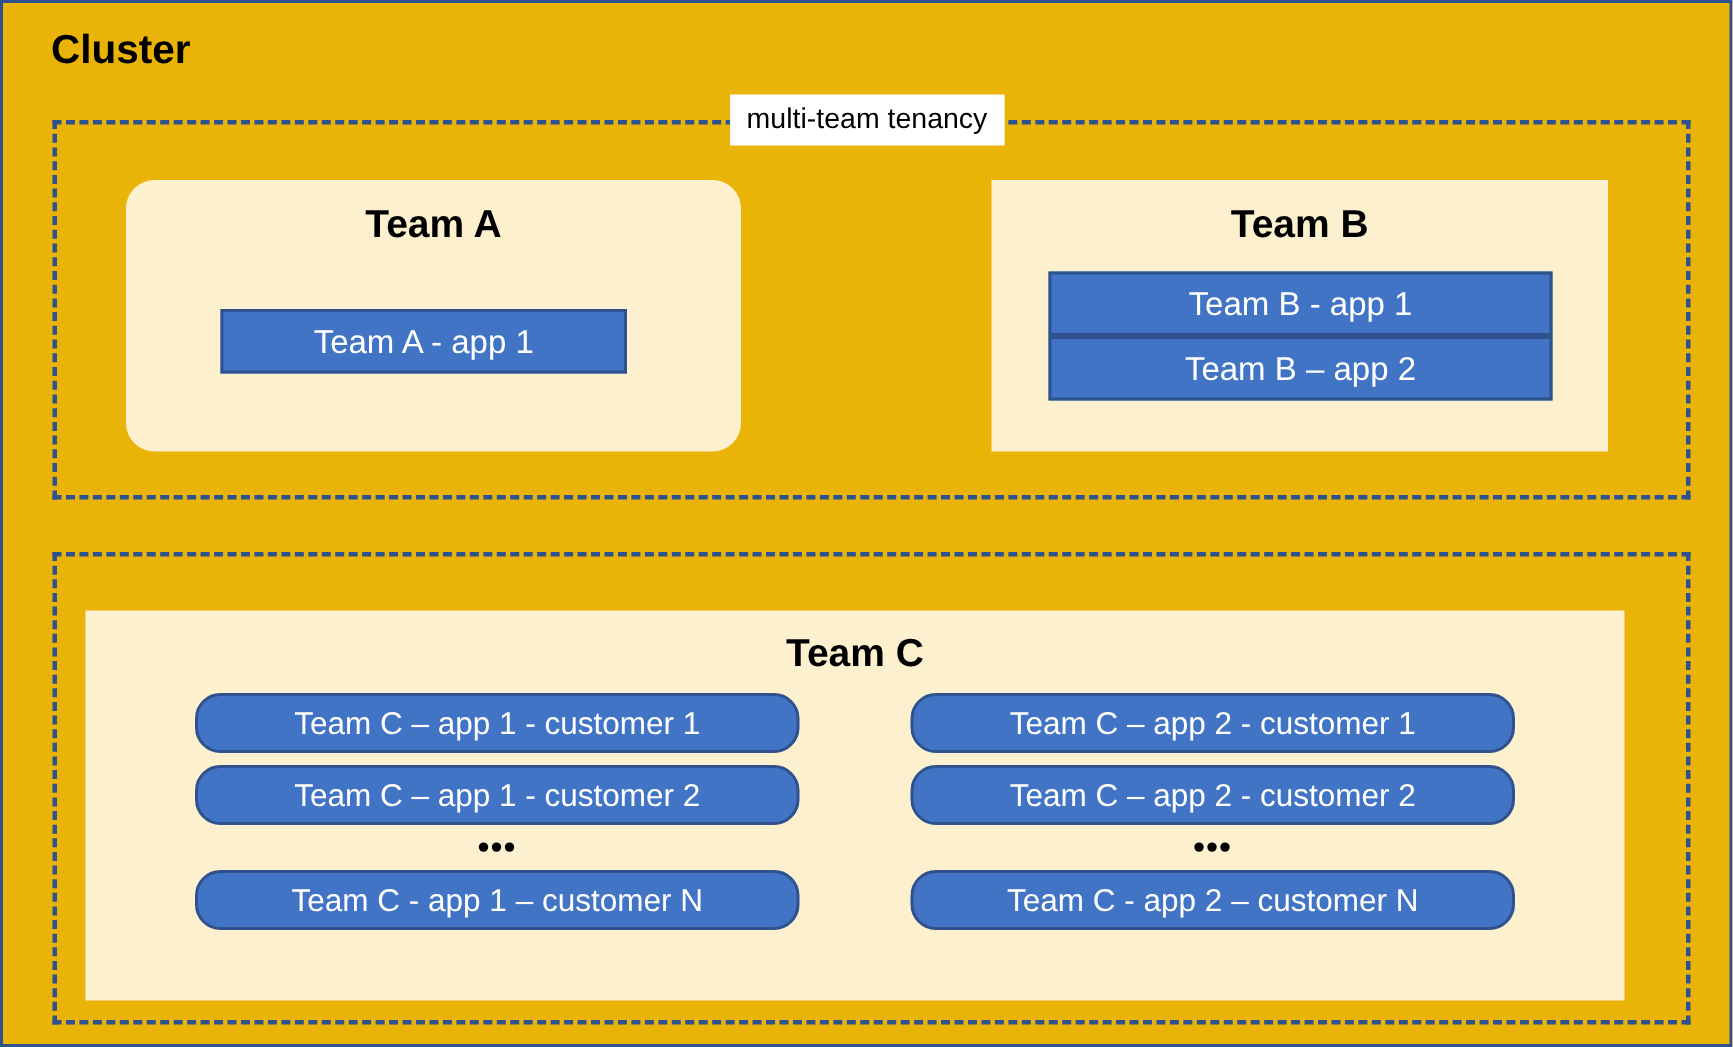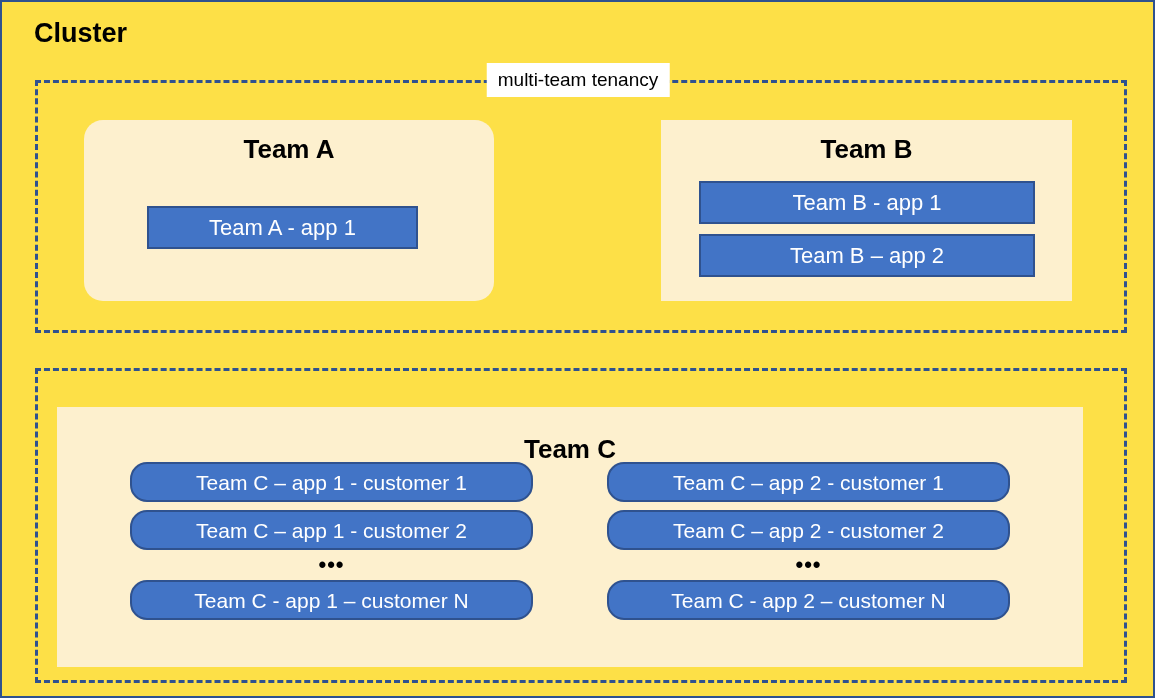--- a/index.html
+++ b/index.html
@@ -10,21 +10,21 @@
   body {
     font-family: "Liberation Sans", sans-serif;
   }
 
   
   .cluster {
     position: relative;
     width: 1155px;
     height: 698px;
     box-sizing: border-box;
-    background: #fde047;
+    background: #eab308;
     border: 2px solid #2F528F;
     overflow: hidden;
   }
 
   .cluster-title {
     position: absolute;
     left: 32px;
     top: 18px;
     font-size: 27px;
     font-weight: bold;
@@ -81,21 +81,21 @@
 
   .team-title {
     text-align: center;
     font-size: 26px;
     font-weight: bold;
     color: #000000;
     line-height: 1;
   }
   .team-a .team-title,
   .team-b .team-title { padding-top: 16px; }
-  .team-c .team-title { padding-top: 29px; }
+  .team-c .team-title { padding-top: 15px; }
 
   
   .app-box {
     box-sizing: border-box;
     background: #4274C6;
     border: 2px solid #2F528F;
     color: #FFFFFF;
     font-size: 22px;
     line-height: 1;
     display: flex;
@@ -115,21 +115,20 @@
   .team-a-apps .app-box { height: 43px; }
 
   
   .team-b-apps {
     position: absolute;
     left: 38px;
     top: 61px;
     width: 336px;
     display: flex;
     flex-direction: column;
-    gap: 10px;
   }
   .team-b-apps .app-box { height: 43px; }
 
   
   .team-c-cols {
     position: absolute;
     left: 0;
     top: 55px;
     width: 100%;
     display: flex;

